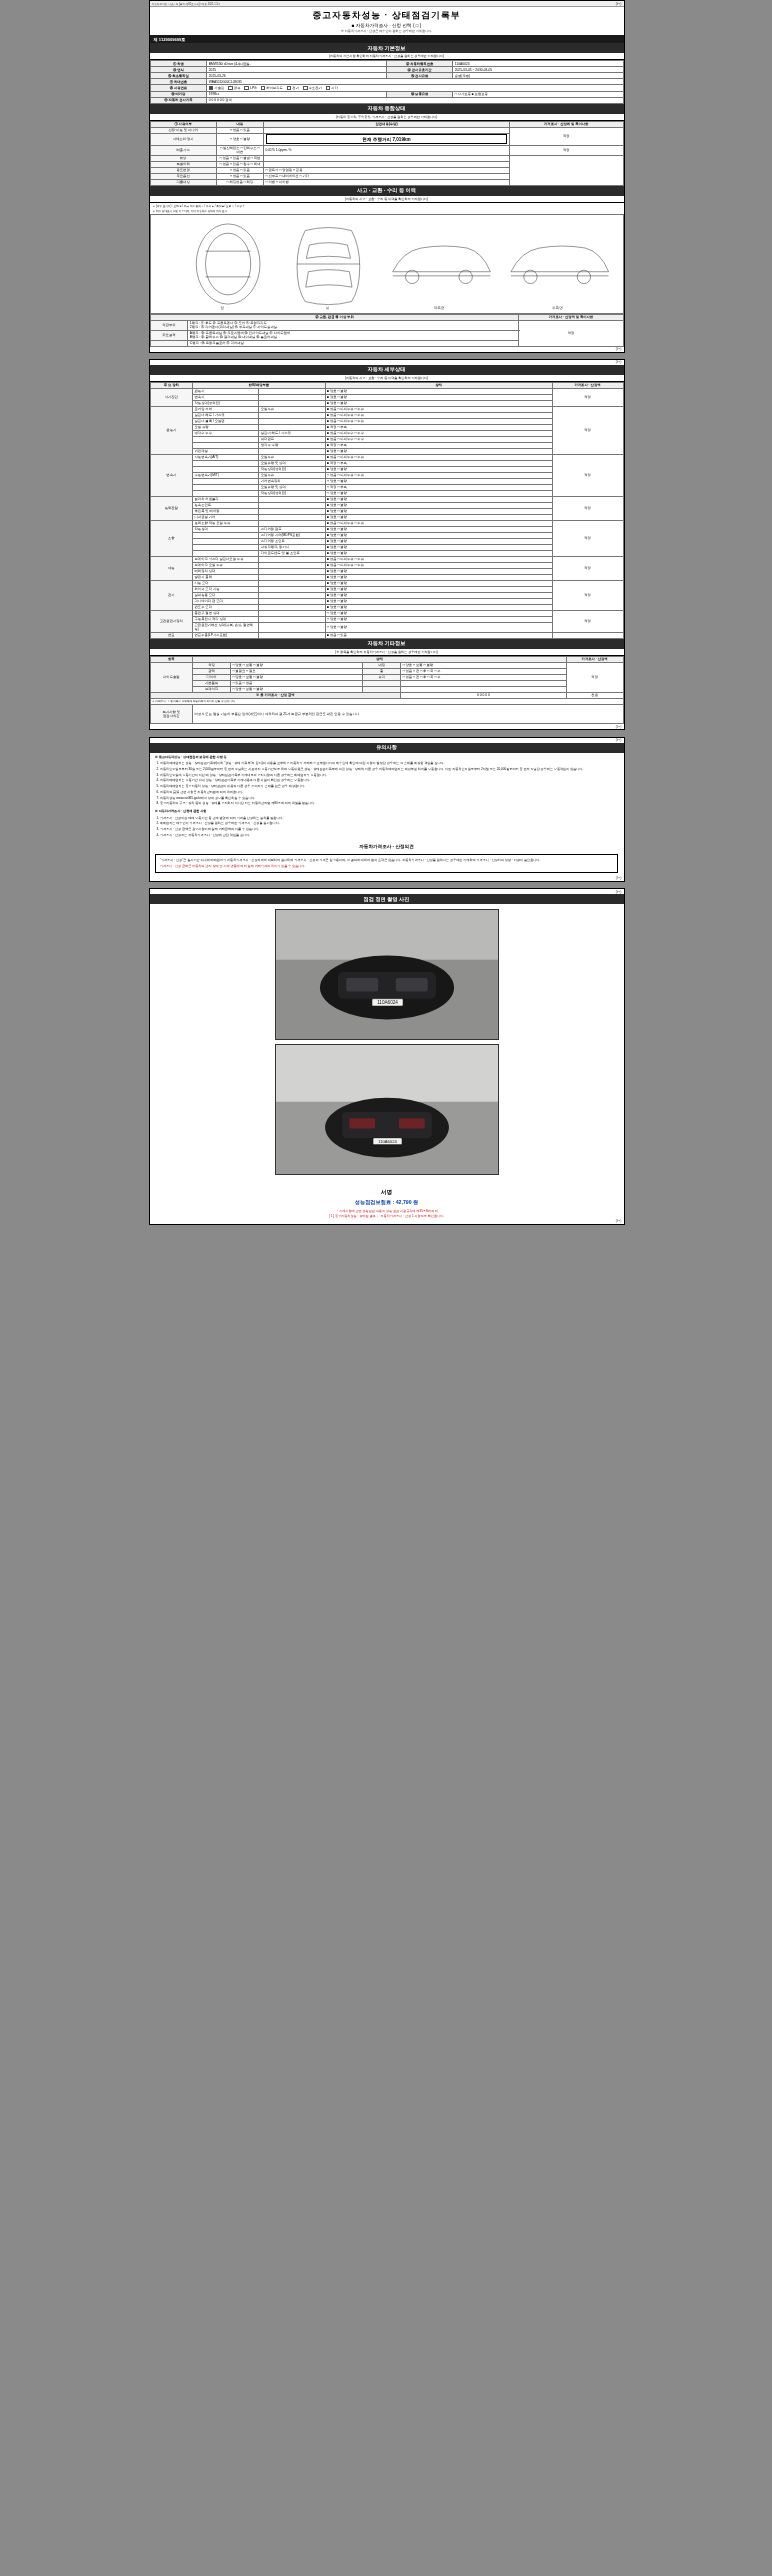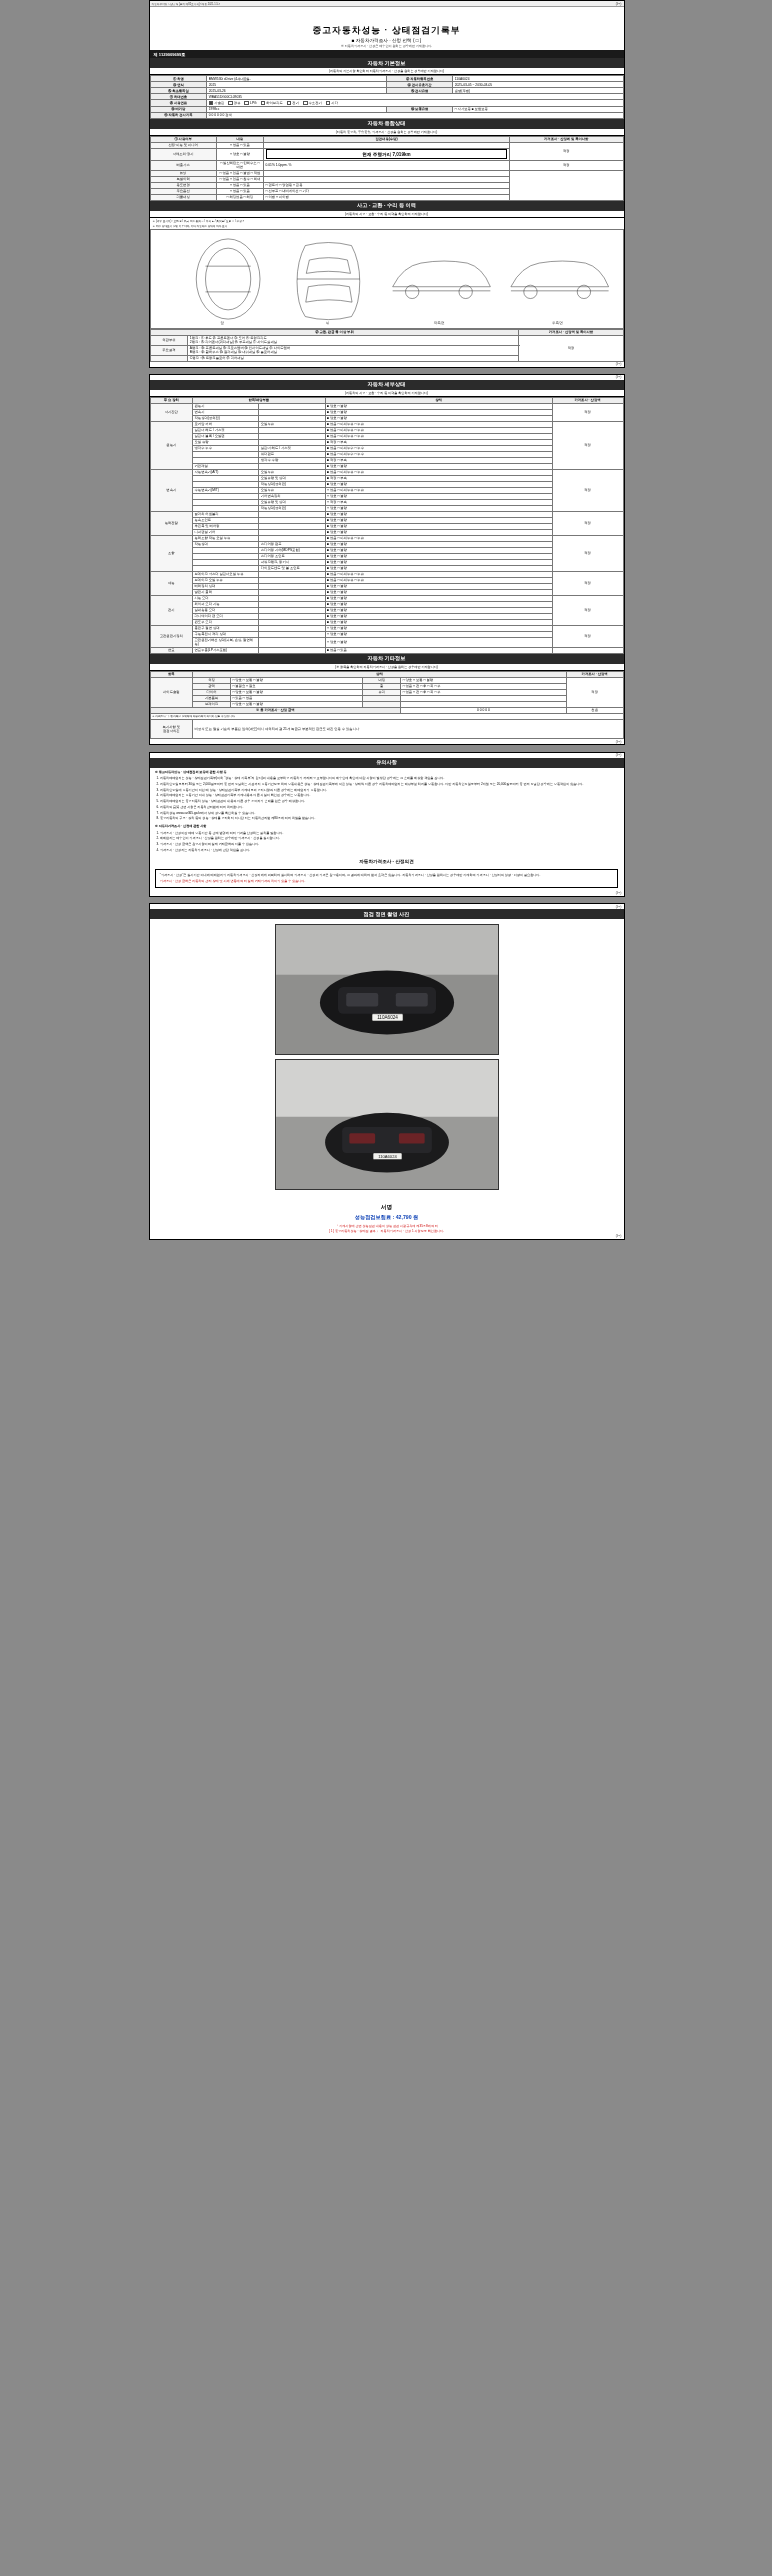--- a/index.html
+++ b/index.html
@@ -2,21 +2,21 @@
 <html style="font-size:8.2px"><head>
 <meta charset="utf-8">
 <style>
   html,body{margin:0;padding:0;background:#8a8a8a;}
   body{font-family:"Liberation Sans", sans-serif;-webkit-font-smoothing:none;}
   .page{width:773px;margin:0 auto;position:relative;}
   .sheet{background:#fff;border:0.5px solid #000;margin:0 auto;}
   .s1{width:474px;}
   
   .tinybar{background:#f0f0f0;border-bottom:0.5px solid #999;font-size:2.6px;color:#333;padding:0.5px 2.1px;display:flex;justify-content:space-between;}
-  .hdr-title{text-align:center;font-weight:bold;font-size:8.8px;letter-spacing:1px;padding:18px 0 1px;}
+  .hdr-title{text-align:center;font-weight:bold;font-size:8.8px;letter-spacing:1px;padding:3px 0 1px;}
   .hdr-sub{text-align:center;font-size:4.6px;padding-bottom:1px;}
   .hdr-sub2{text-align:center;font-size:3.1px;color:#333;padding-bottom:2.1px;}
   .blackbar{background:#1a1a1a;color:#fff;font-size:4.1px;font-weight:bold;padding:1.5px 4.1px;}
   .secbar{background:#2b2b2b;color:#fff;text-align:center;font-size:5.2px;font-weight:bold;padding:1.5px 0;}
   .noteline{font-size:3.1px;text-align:center;padding:1px 0;border-bottom:0.5px solid #000;background:#fff;}
   table{border-collapse:collapse;width:100%;font-size:3.3px;}
   td,th{border:0.5px solid #777;padding:0.5px 1.5px;vertical-align:middle;}
   .lbl{background:#eeeeee;font-weight:bold;text-align:center;}
   .lbl2{background:#f6f6f6;text-align:center;}
   .ctr{text-align:center;}

